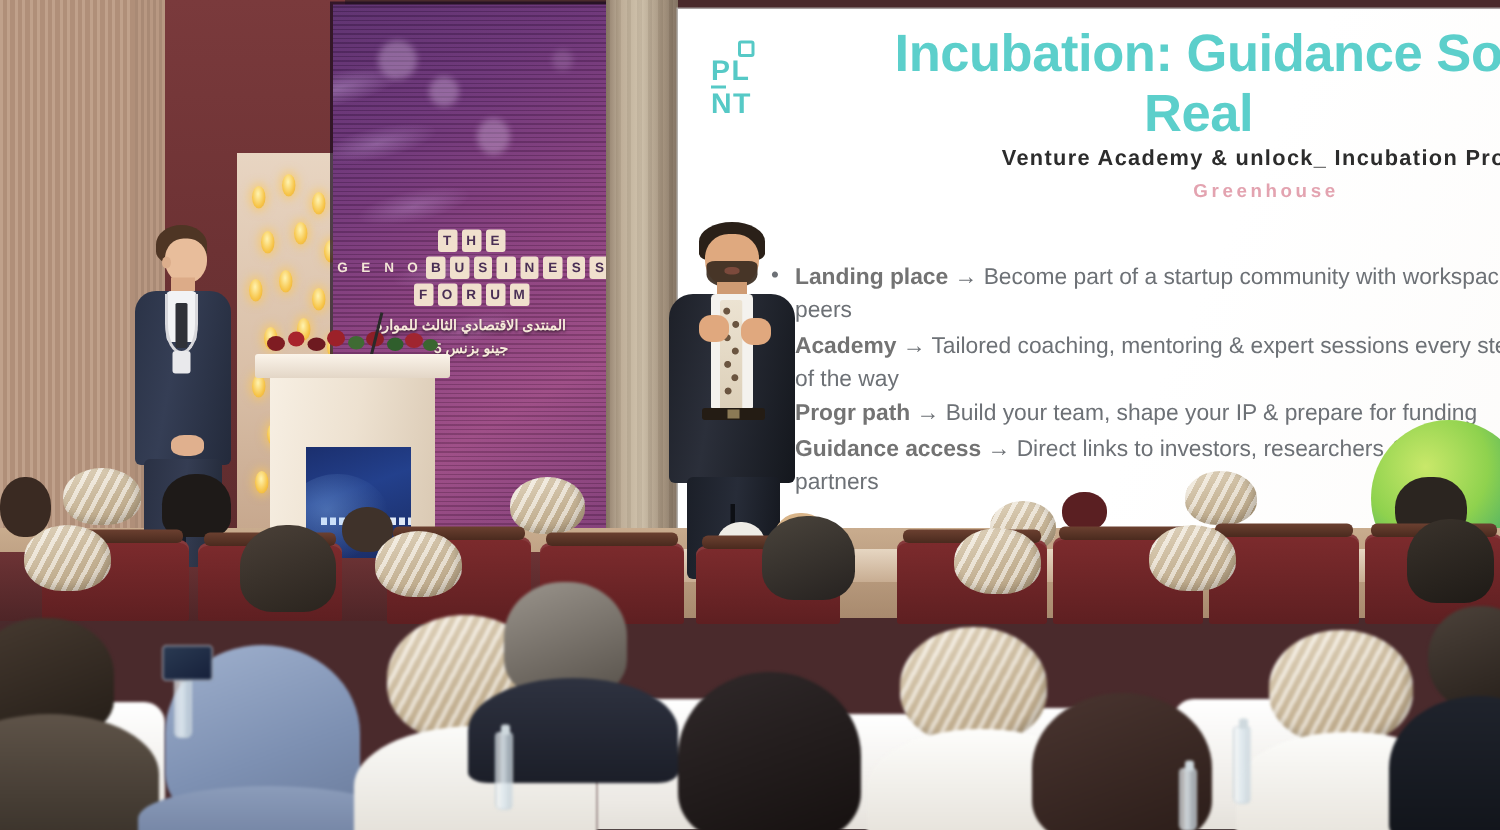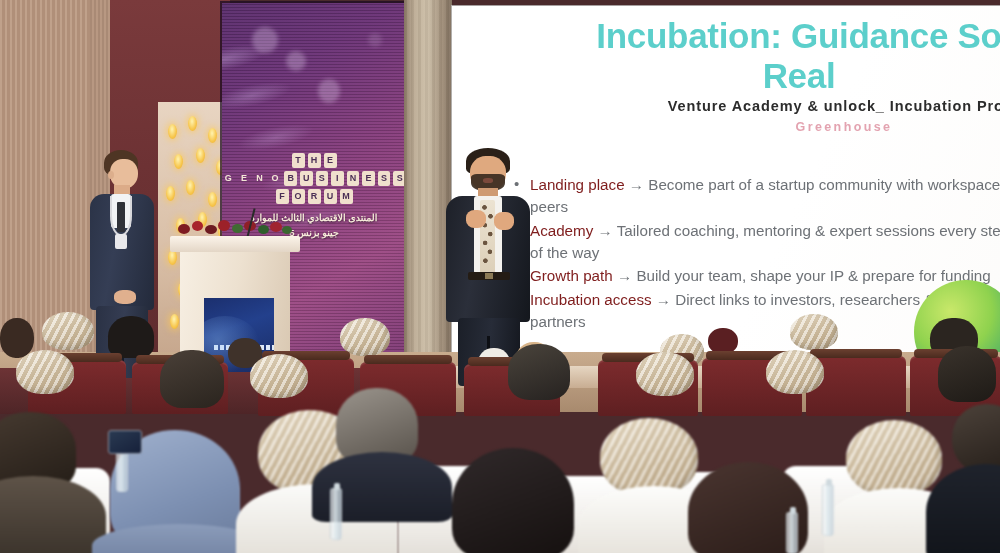--- a/index.html
+++ b/index.html
@@ -119,21 +119,21 @@
     font-size:12.5px; color:#e3a3b0; letter-spacing:2.4px; font-weight:600;
   }
   .bullets{
     position:absolute; left:62px; top:168px; width:510px;
     font-size:15.2px; line-height:1.47; color:#6d7176;
   }
   .bullets li{ list-style:none; position:relative; padding-left:16px; margin-bottom:1px; }
   .bullets li:before{
     content:"•"; position:absolute; left:0; top:-1px; color:#6d7176; font-size:15px;
   }
-  .bullets b{ color:#7f1d1d; font-weight:400; }
+  .bullets b{ color:#737373; font-weight:700; }
   .green-blob{
     position:absolute; right:-14px; bottom:-6px; width:104px; height:104px; border-radius:50%;
     background:radial-gradient(circle at 35% 30%,#c9e86a 0%,#8fd24e 42%,#3fa86c 78%,#1f7f63 100%);
     filter:blur(.4px);
   }
 
   
   .stage-floor{
     position:absolute; left:0; top:352px; width:1000px; height:60px;
     background:linear-gradient(180deg,#c9ac8e,#a88a6e);
@@ -351,20 +351,25 @@
       </div>
       <div class="bt-ar">المنتدى الاقتصادي الثالث للموارد</div>
       <div class="bt-ar" style="margin-top:1px">جينو بزنس 5</div>
     </div>
   </div>
 
   <div class="col-wood"></div>
 
   <div class="screen">
 
+    <div class="plnt-logo">
+      <span class="sq"></span>
+      <span class="lg">PL NT</span>
+      <span class="us"></span>
+    </div>
 
     <div class="slide-title">
       <span>Incubation: Guidance So</span>
       <span class="l2">Real</span>
     </div>
 
     <div class="slide-sub">Venture Academy &amp; unlock_ Incubation Progr</div>
     <div class="slide-sub2">Greenhouse</div>
 
     <ul class="bullets">
@@ -372,26 +377,26 @@
         <b>Landing place</b>
         <span>→</span>
         <span>Become part of a startup community with workspace &amp; peers</span>
       </li>
       <li>
         <b>Academy</b>
         <span>→</span>
         <span>Tailored coaching, mentoring &amp; expert sessions every step of the way</span>
       </li>
       <li>
-        <b>Growth path</b>
+        <b>Progr path</b>
         <span>→</span>
         <span>Build your team, shape your IP &amp; prepare for funding</span>
       </li>
       <li>
-        <b>Incubation access</b>
+        <b>Guidance access</b>
         <span>→</span>
         <span>Direct links to investors, researchers &amp; market partners</span>
       </li>
     </ul>
 
     <div class="green-blob"></div>
   </div>
 
   <div class="stage-floor"></div>
   <div class="stage-floor2"></div>

